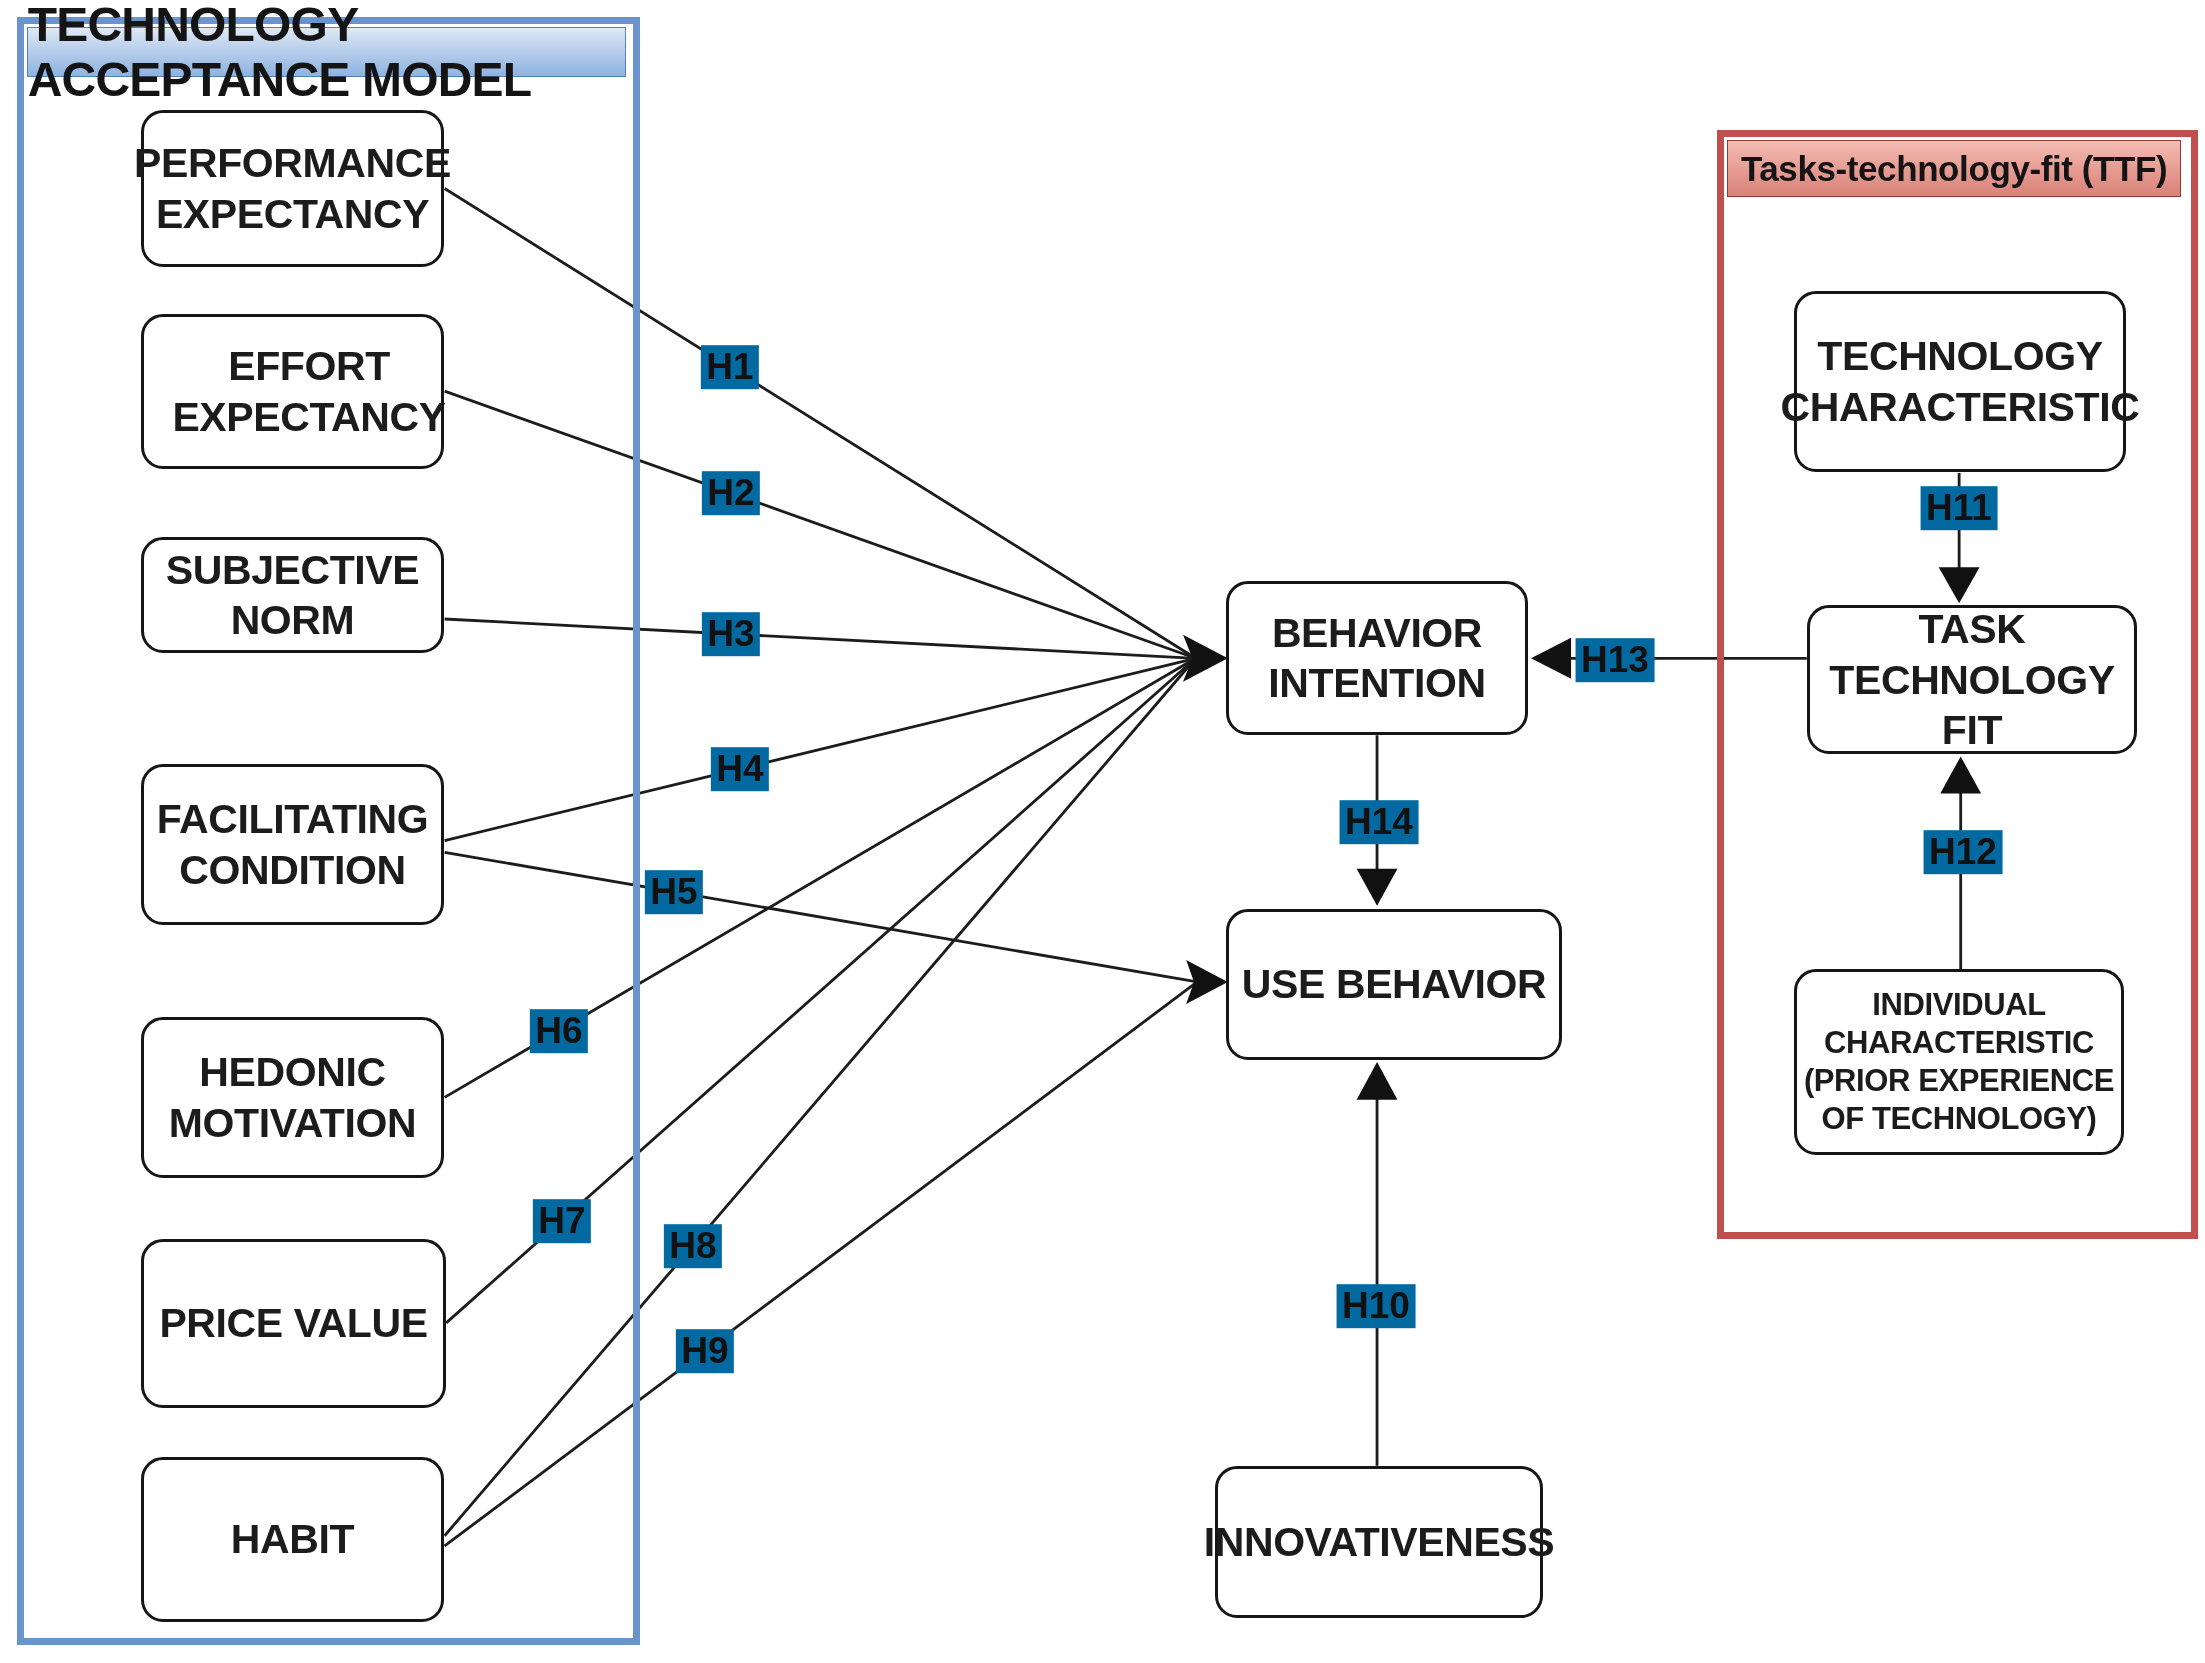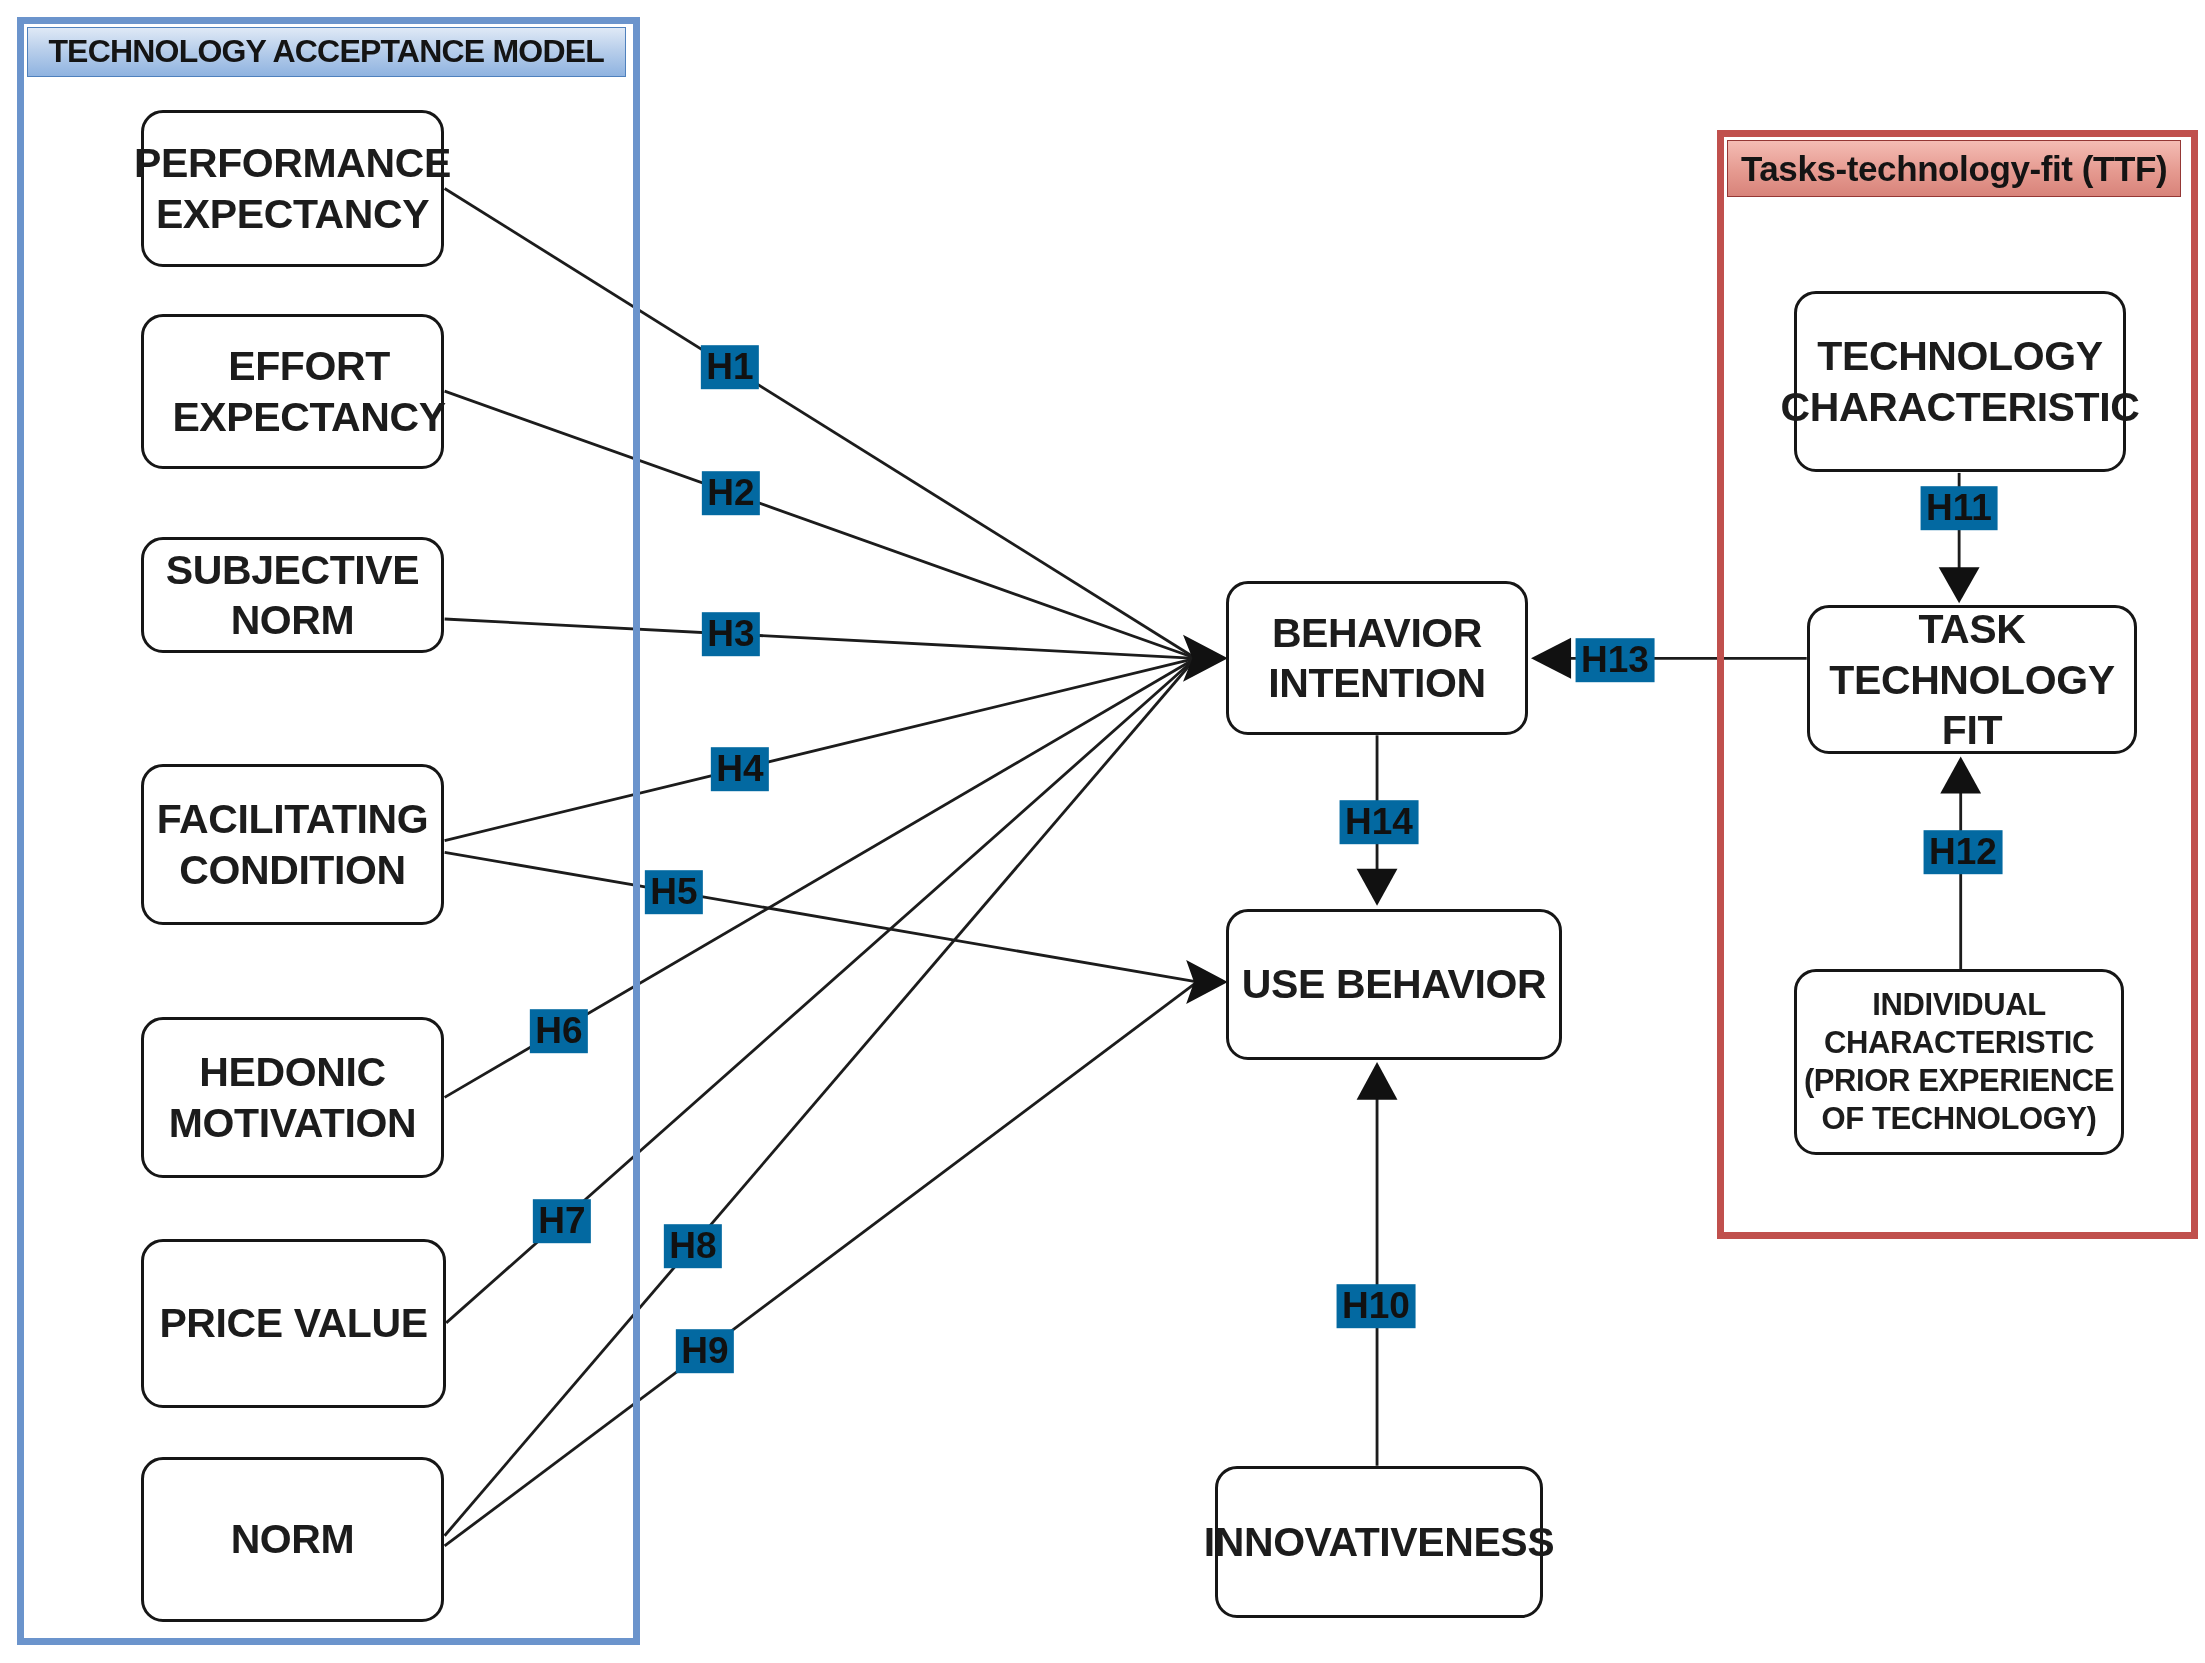--- a/index.html
+++ b/index.html
@@ -13,21 +13,21 @@
   .group{position:absolute;background:transparent;box-sizing:border-box;z-index:2;}
   .group-tam{left:17.3px;top:17.3px;width:623px;height:1628px;border:7px solid #6b94cc;}
   .group-ttf{left:1717px;top:130px;width:481px;height:1109px;border:7.9px solid #c0504d;}
   .group-header{
     position:absolute;box-sizing:border-box;display:flex;align-items:center;justify-content:center;
     font-weight:700;color:#141414;letter-spacing:-0.8px;
   }
   .tam-header{
     left:2.4px;top:2.4px;width:599px;height:50px;border:1.6px solid #4f81bd;
     background:linear-gradient(#dfe9f6 0%, #b9cfeb 45%, #8fb3e0 100%);
-    font-size:32px;
+    font-size:48px;
   }
   .ttf-header{
     left:3.1px;top:3.1px;width:454px;height:57px;border:1.6px solid #953735;
     background:linear-gradient(#f4bcb4 0%, #e59a90 55%, #d8837a 100%);
     font-size:35px;letter-spacing:-0.4px;
   }
   
   .node{
     position:absolute;box-sizing:border-box;background:#ffffff;border:3.9px solid #161616;
     border-radius:22px;display:flex;align-items:center;justify-content:center;text-align:center;
@@ -103,21 +103,21 @@
 CONDITION</span>
 </div>
 <div class="node" style="left:141px;top:1017px;width:303px;height:161px;">
   <span class="node-label">HEDONIC
 MOTIVATION</span>
 </div>
 <div class="node" style="left:141px;top:1239px;width:305px;height:169px;">
   <span class="node-label">PRICE VALUE</span>
 </div>
 <div class="node" style="left:141px;top:1457px;width:303px;height:165px;">
-  <span class="node-label">NORM</span>
+  <span class="node-label">HABIT</span>
 </div>
 
 <div class="node" style="left:1226px;top:581px;width:302px;height:154px;">
   <span class="node-label">BEHAVIOR
 INTENTION</span>
 </div>
 <div class="node" style="left:1226px;top:909px;width:336px;height:151px;">
   <span class="node-label">USE BEHAVIOR</span>
 </div>
 <div class="node" style="left:1215px;top:1466px;width:328px;height:152px;">

